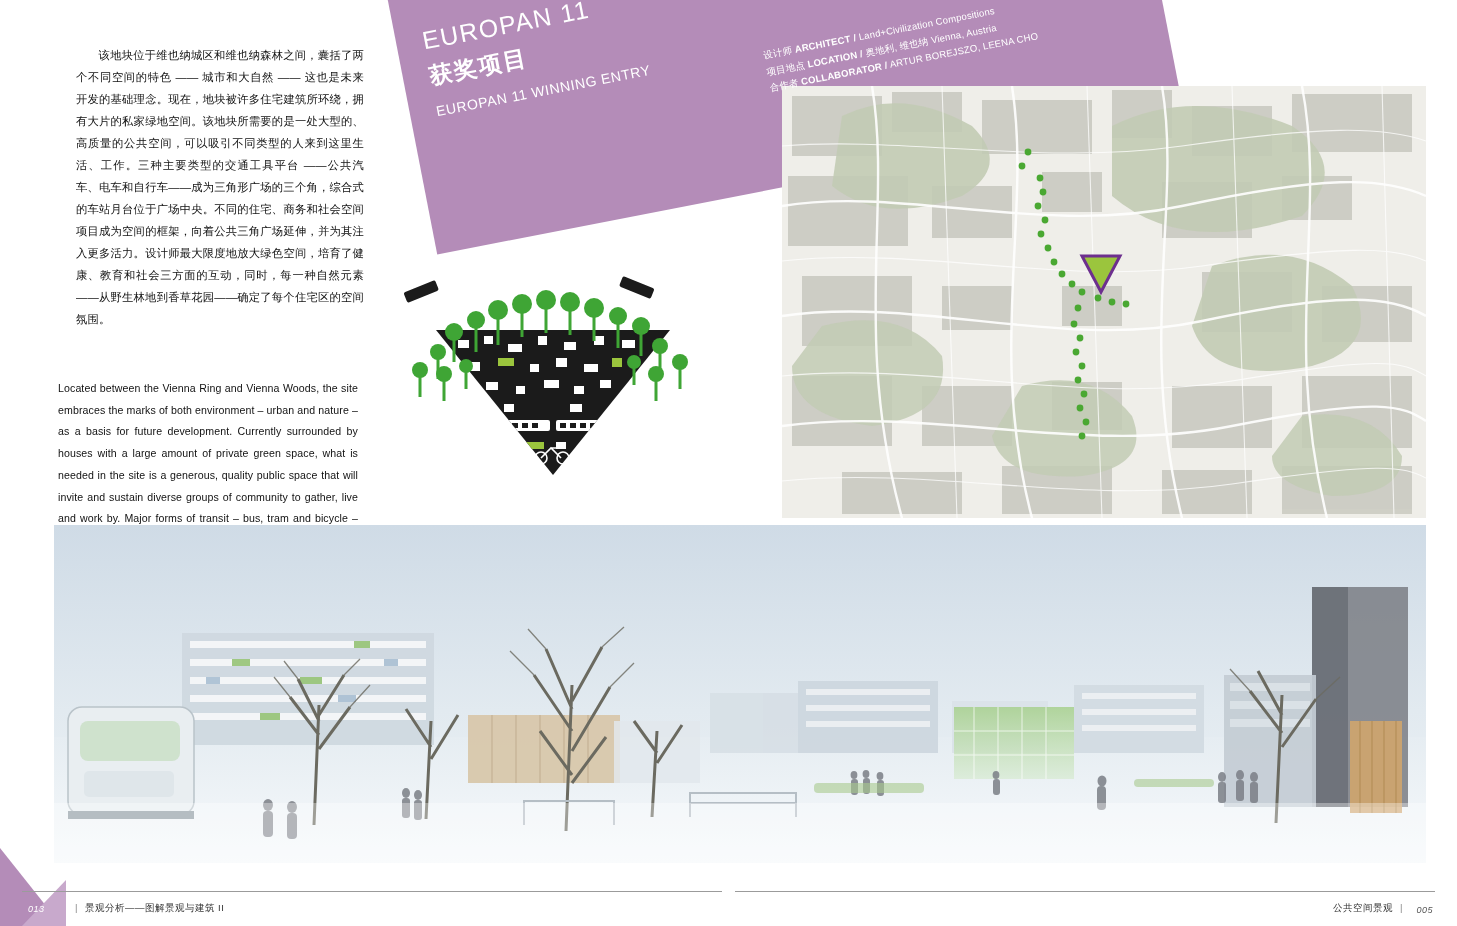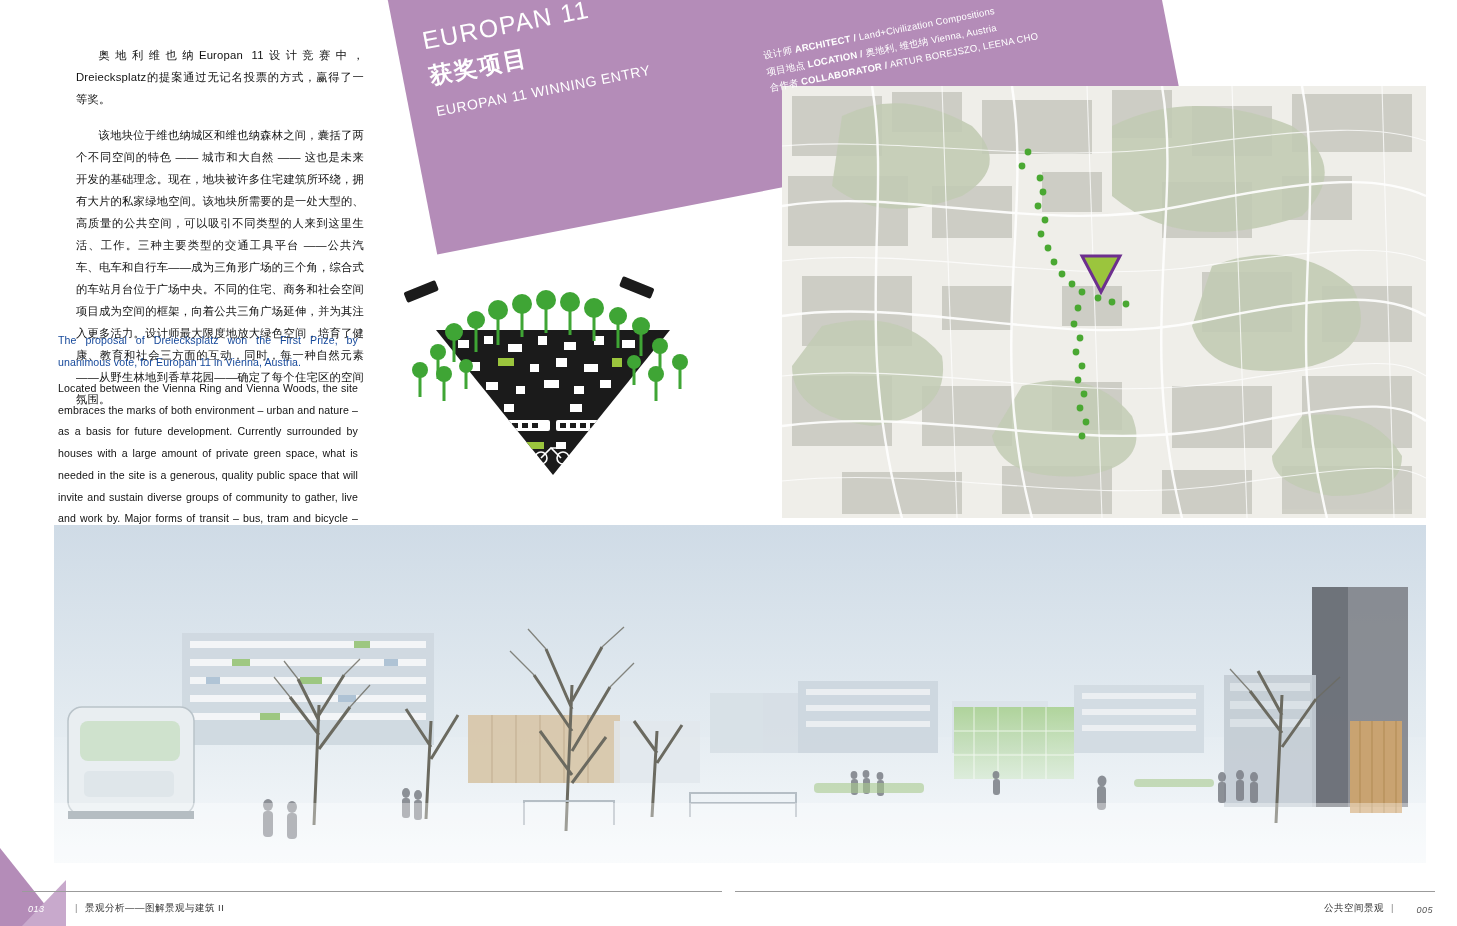--- a/index.html
+++ b/index.html
@@ -214,21 +214,21 @@
   .footer-cn-left {
     position: absolute;
     left: 68px;
     bottom: 11px;
     font-size: 9.5px;
     color: #333;
     letter-spacing: 0.5px;
   }
   .footer-cn-right {
     position: absolute;
-    right: 56px;
+    right: 47px;
     bottom: 11px;
     font-size: 9.5px;
     color: #333;
     letter-spacing: 0.5px;
   }
   .folio-right {
     position: absolute;
     right: 24px;
     bottom: 11px;
     font-size: 9px;
@@ -271,25 +271,23 @@
       <span>奥地利, 维也纳 Vienna, Austria</span>
     </div>
     <div>
       <span>合作者</span>
       <span class="lab">COLLABORATOR /</span>
       <span>ARTUR BOREJSZO, LEENA CHO</span>
     </div>
   </div>
 
   <div class="col-cn">
-    <p class="indent">奥地利维也纳Europan 11设计竞赛中，Dreiecksplatz的提案通过无记名投票的方式，赢得了一等奖。</p>
     <p class="indent">该地块位于维也纳城区和维也纳森林之间，囊括了两个不同空间的特色 —— 城市和大自然 —— 这也是未来开发的基础理念。现在，地块被许多住宅建筑所环绕，拥有大片的私家绿地空间。该地块所需要的是一处大型的、高质量的公共空间，可以吸引不同类型的人来到这里生活、工作。三种主要类型的交通工具平台 ——公共汽车、电车和自行车——成为三角形广场的三个角，综合式的车站月台位于广场中央。不同的住宅、商务和社会空间项目成为空间的框架，向着公共三角广场延伸，并为其注入更多活力。设计师最大限度地放大绿色空间，培育了健康、教育和社会三方面的互动，同时，每一种自然元素——从野生林地到香草花园——确定了每个住宅区的空间氛围。</p>
   </div>
 
-  <div class="col-en-lead">The proposal of Dreiecksplatz won the First Prize, by unanimous vote, for Europan 11 in Vienna, Austria.</div>
   <div class="col-en">Located between the Vienna Ring and Vienna Woods, the site embraces the marks of both environment – urban and nature – as a basis for future development. Currently surrounded by houses with a large amount of private green space, what is needed in the site is a generous, quality public space that will invite and sustain diverse groups of community to gather, live and work by. Major forms of transit – bus, tram and bicycle – anchor three corners of the triangle-shaped plaza with an integrated train platform in the middle. Various residential, commercial and social programs both frame and spill out toward the public triangle and support its liveliness. Green space is maximized at all different scales, fostering health, education and social interactions, while each kind of nature – from 'wild woods' to herb garden – defines the atmosphere of individual housing zone.</div>
 
   <div class="diagram">
     <svg width="310" height="210" viewBox="0 0 310 210" xmlns="http://www.w3.org/2000/svg">
       <defs>
         <clipPath id="triClip">
           <polygon points="38,60 272,60 155,205"></polygon>
         </clipPath>
       </defs>
 

